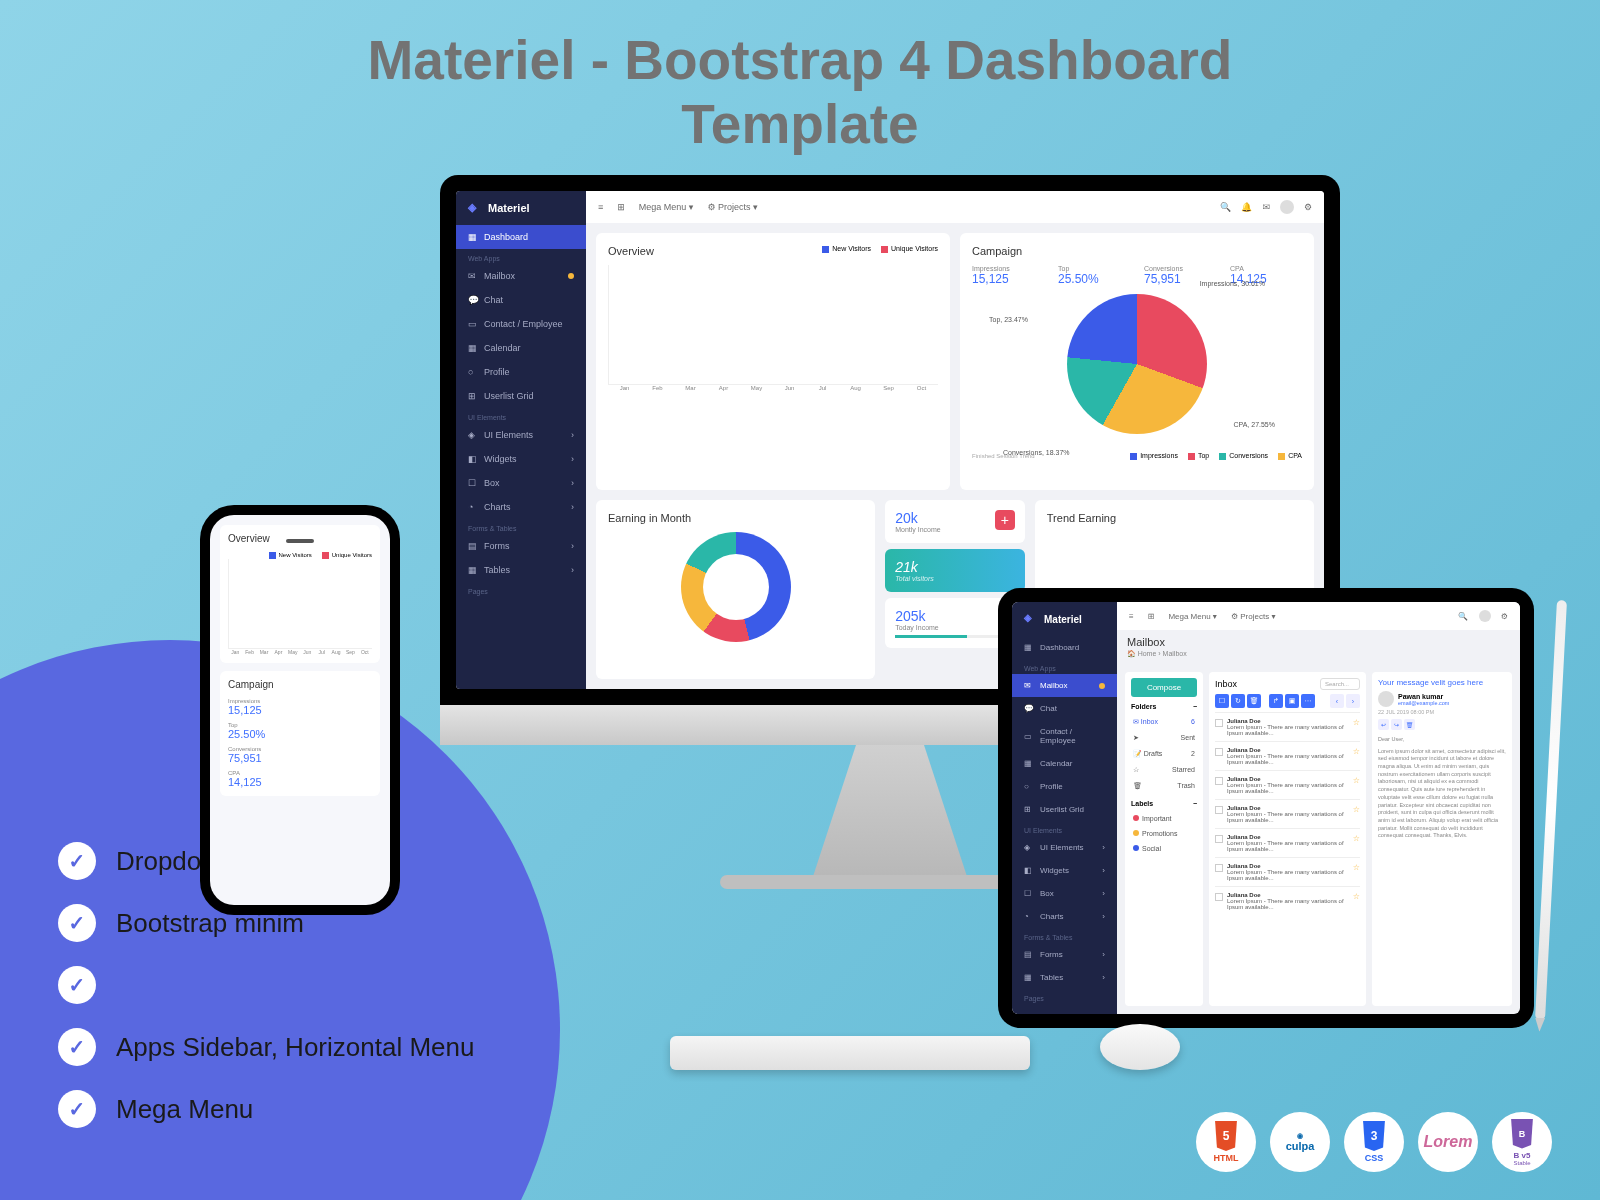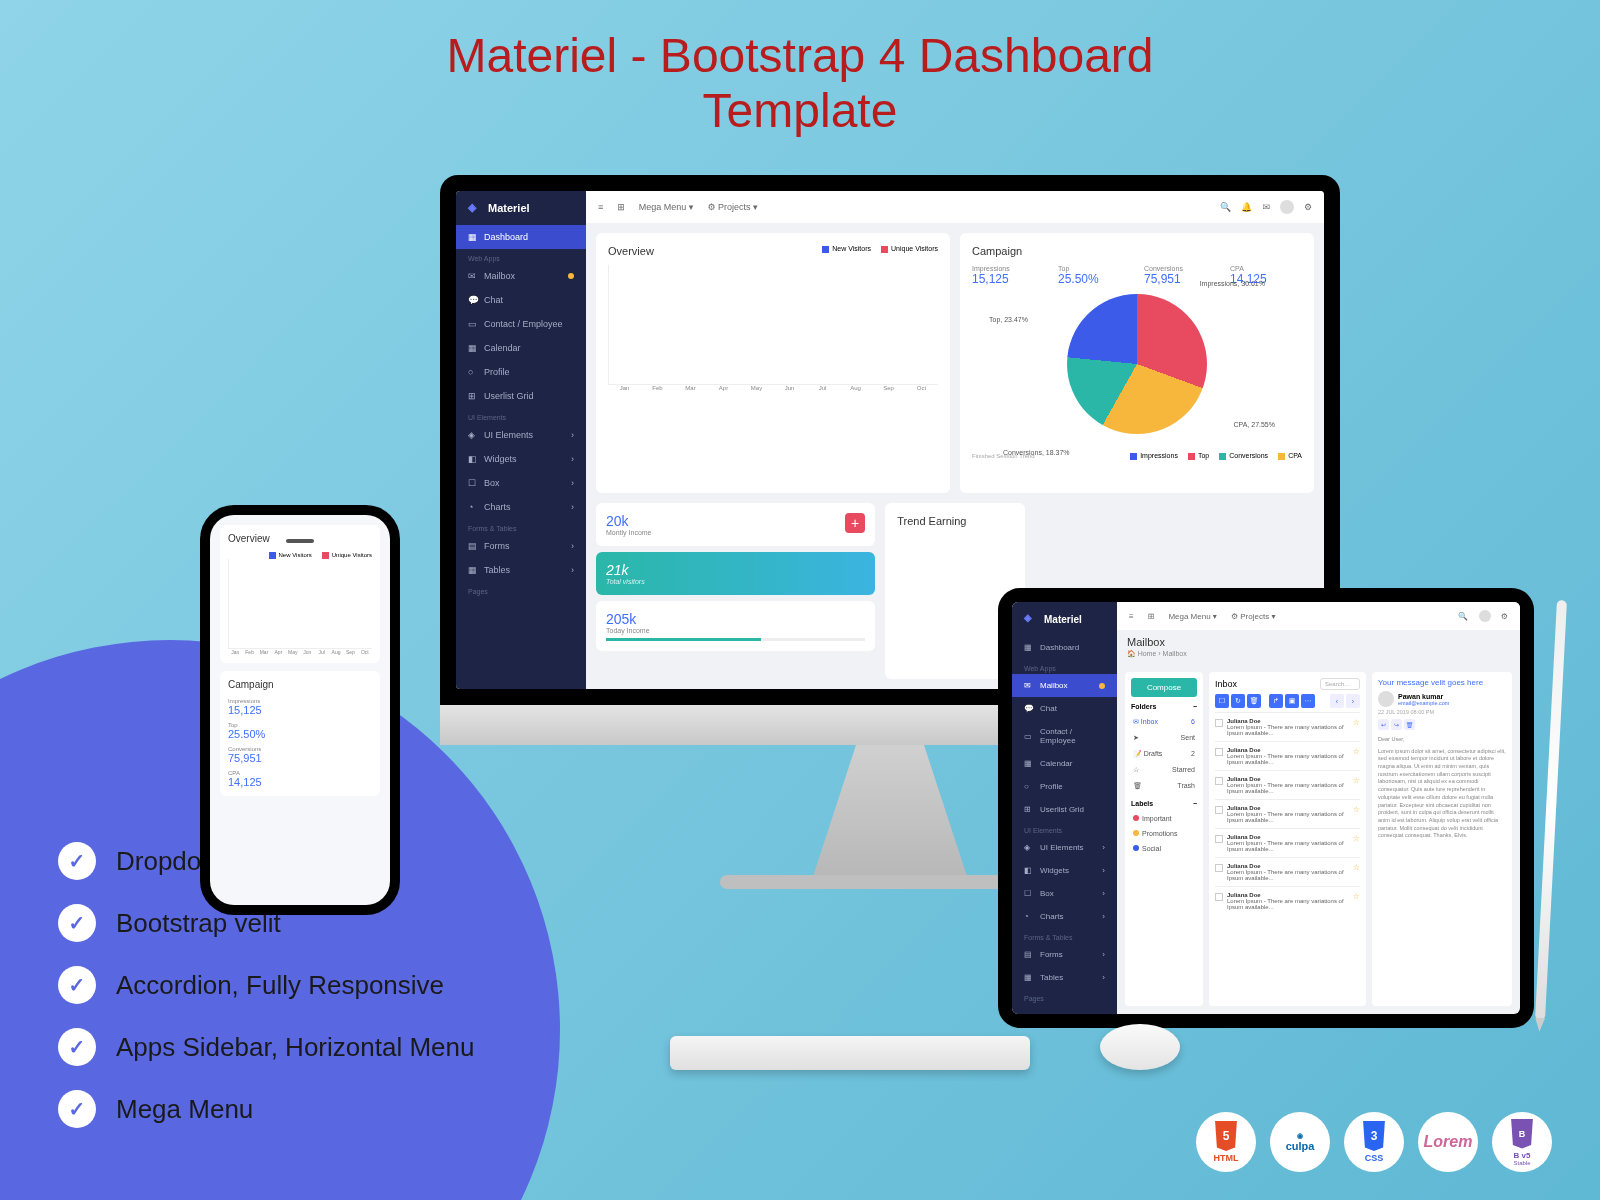--- a/index.html
+++ b/index.html
@@ -1,18 +1,18 @@
 <!DOCTYPE html>
 <html><head>
 <meta charset="utf-8">
 <style>
 * { margin: 0; padding: 0; box-sizing: border-box; font-family: -apple-system, BlinkMacSystemFont, 'Segoe UI', Arial, sans-serif; }
 body { width: 1600px; height: 1200px; overflow: hidden; background: linear-gradient(135deg, #8fd4e8 0%, #5fb8d4 100%); position: relative; }
 
-.hero-title { position: absolute; top: 28px; left: 50%; transform: translateX(-50%); color: #b91c1c; font-size: 48px; font-weight: 400; text-align: center; width: 900px; }
+.hero-title { position: absolute; top: 28px; left: 50%; transform: translateX(-50%); color: #737373; font-size: 55px; font-weight: 700; text-align: center; width: 900px; }
 
 .purple-blob { position: absolute; left: -220px; bottom: -220px; width: 780px; height: 780px; background: #5968e0; border-radius: 50%; }
 
 .features { position: absolute; left: 58px; bottom: 48px; }
 .feature-item { display: flex; align-items: center; margin-bottom: 24px; }
 .check-circle { width: 38px; height: 38px; border-radius: 50%; background: #fff; display: flex; align-items: center; justify-content: center; color: #5968e0; font-size: 20px; font-weight: bold; }
 .feature-label { margin-left: 20px; color: #1a1a1a; font-size: 26px; }
 
 
 .monitor { position: absolute; top: 175px; left: 440px; width: 900px; }
@@ -140,25 +140,24 @@
 
 <div class="purple-blob"></div>
 
 <div class="features">
   <div class="feature-item">
       <div class="check-circle">✓</div>
       <div class="feature-label">Dropdown menu</div>
     </div>
   <div class="feature-item">
       <div class="check-circle">✓</div>
-      <div class="feature-label">Bootstrap velit</div>
+      <div class="feature-label">Bootstrap minim</div>
     </div>
   <div class="feature-item">
       <div class="check-circle">✓</div>
-      <div class="feature-label">Accordion, Fully Responsive</div>
     </div>
   <div class="feature-item">
       <div class="check-circle">✓</div>
       <div class="feature-label">Apps Sidebar, Horizontal Menu</div>
     </div>
   <div class="feature-item">
       <div class="check-circle">✓</div>
       <div class="feature-label">Mega Menu</div>
     </div>
 </div>
@@ -352,20 +351,24 @@
           <div class="legend">
             <span class="leg-blue">Impressions</span>
             <span class="leg-red">Top</span>
             <span class="leg-teal">Conversions</span>
             <span class="leg-yellow">CPA</span>
           </div>
         </div>
       </div>
 
       <div class="row2">
+        <div class="card">
+          <div class="card-title">Earning in Month</div>
+          <div class="donut"></div>
+        </div>
         <div>
           <div class="stat-tile">
             <div class="add-btn">+</div>
             <div class="val">20k</div>
             <div class="lbl">Montly Income</div>
           </div>
           <div class="stat-tile stat-gradient">
             <div class="val">21k</div>
             <div class="lbl">Total visitors</div>
           </div>

